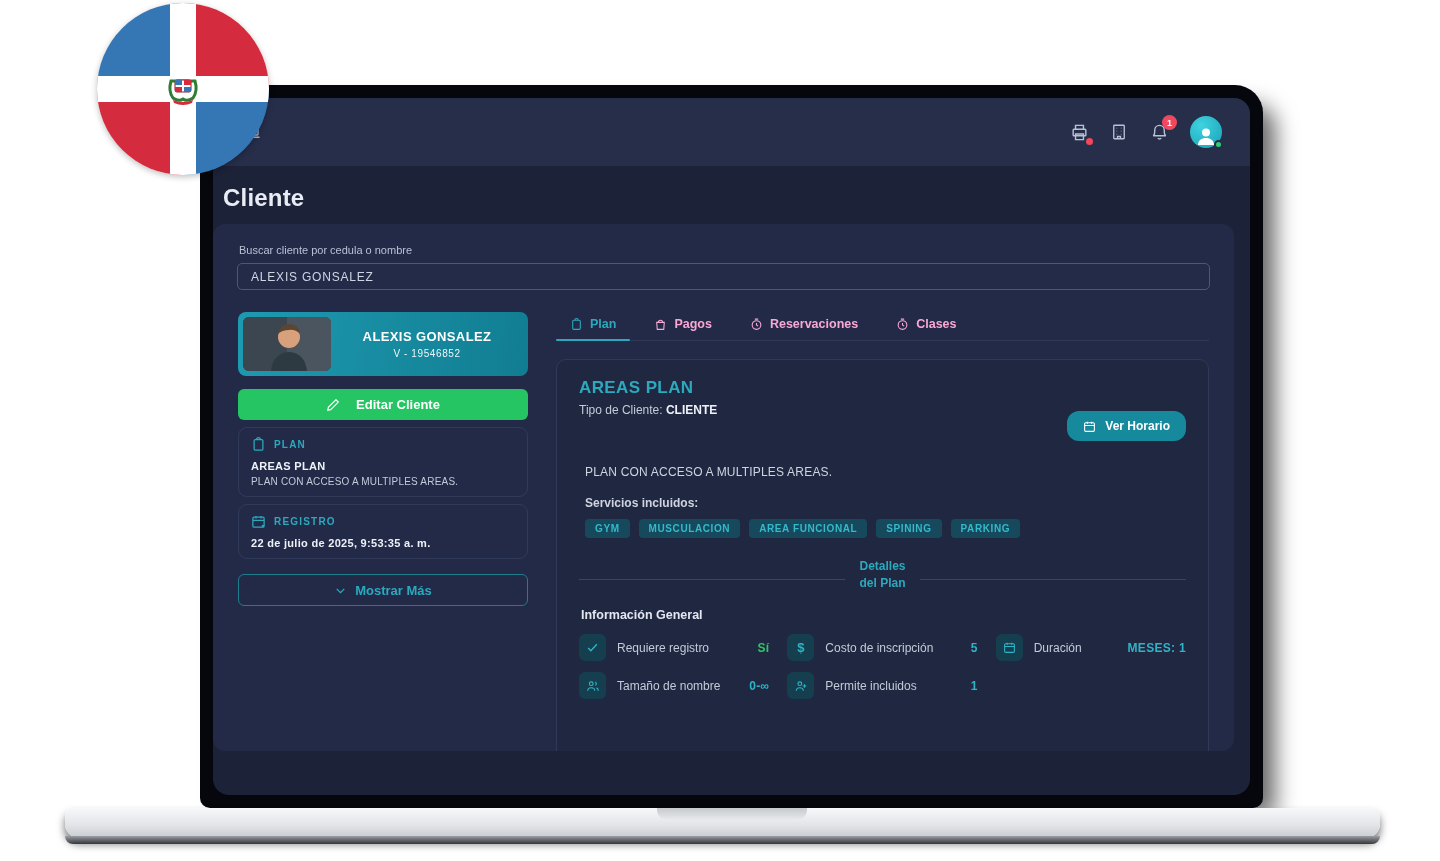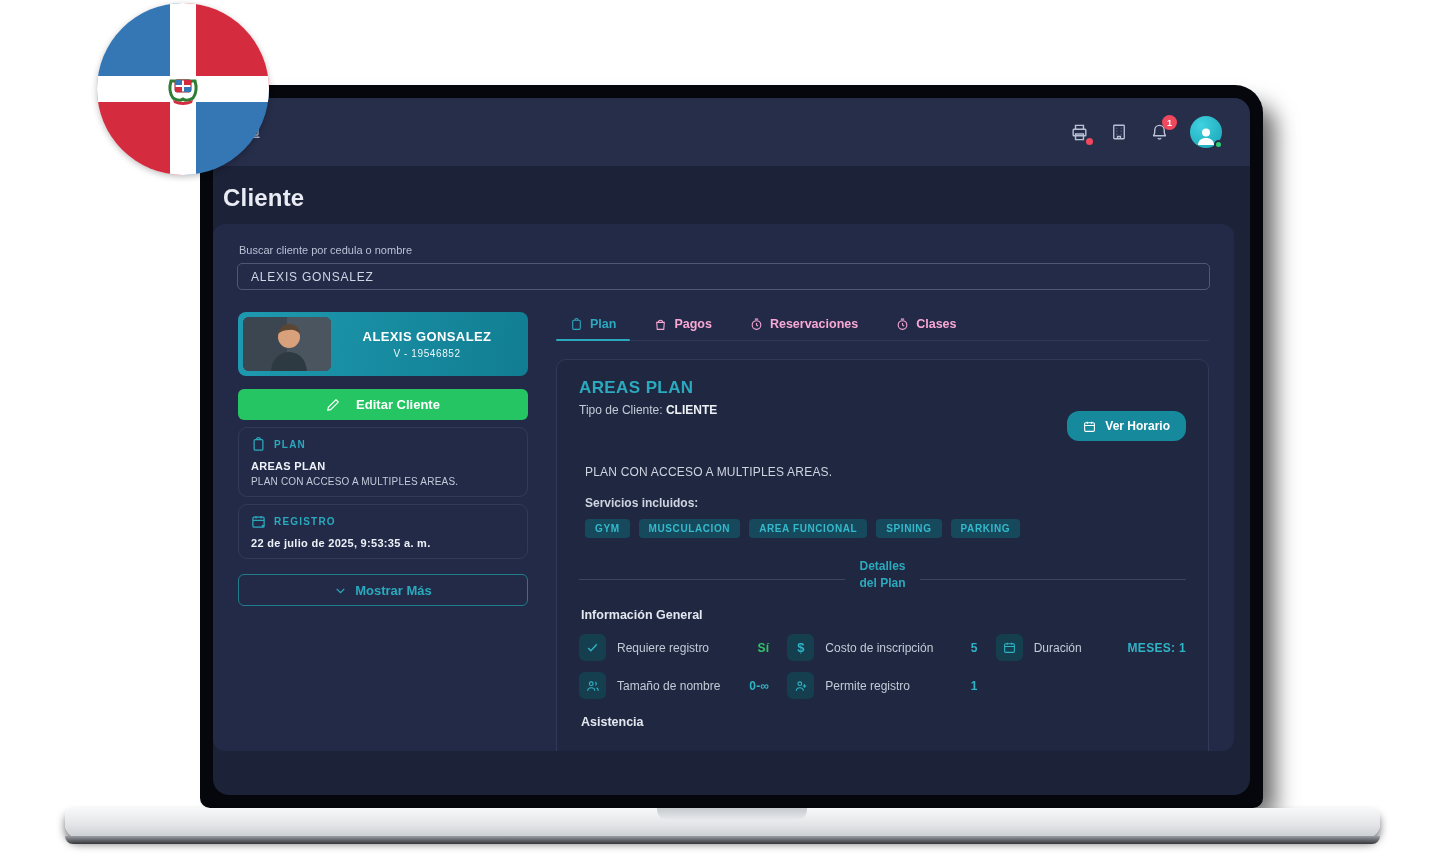--- a/index.html
+++ b/index.html
@@ -372,27 +372,26 @@
                     <span class="dlabel">Tamaño de nombre</span>
                     <span class="dval">0-∞</span>
                   </div>
                   <div class="drow">
                     <span class="dicon">
                       <svg width="14" height="14" viewBox="0 0 24 24" fill="none" stroke="currentColor" stroke-width="2">
                           <circle cx="10" cy="8" r="3.2"></circle>
                           <path d="M4 20c0-3.3 2.7-5 6-5s6 1.7 6 5M18 9v6M15 12h6"></path>
                         </svg>
                     </span>
-                    <span class="dlabel">Permite registro</span>
+                    <span class="dlabel">Permite incluidos</span>
                     <span class="dval">1</span>
                   </div>
                   <div class="drow"></div>
                 </div>
 
-                <div class="section-title">Asistencia</div>
 
               </div>
 
             </div>
           </div>
         </div>
       </div>
 
     </div>
   </div>

